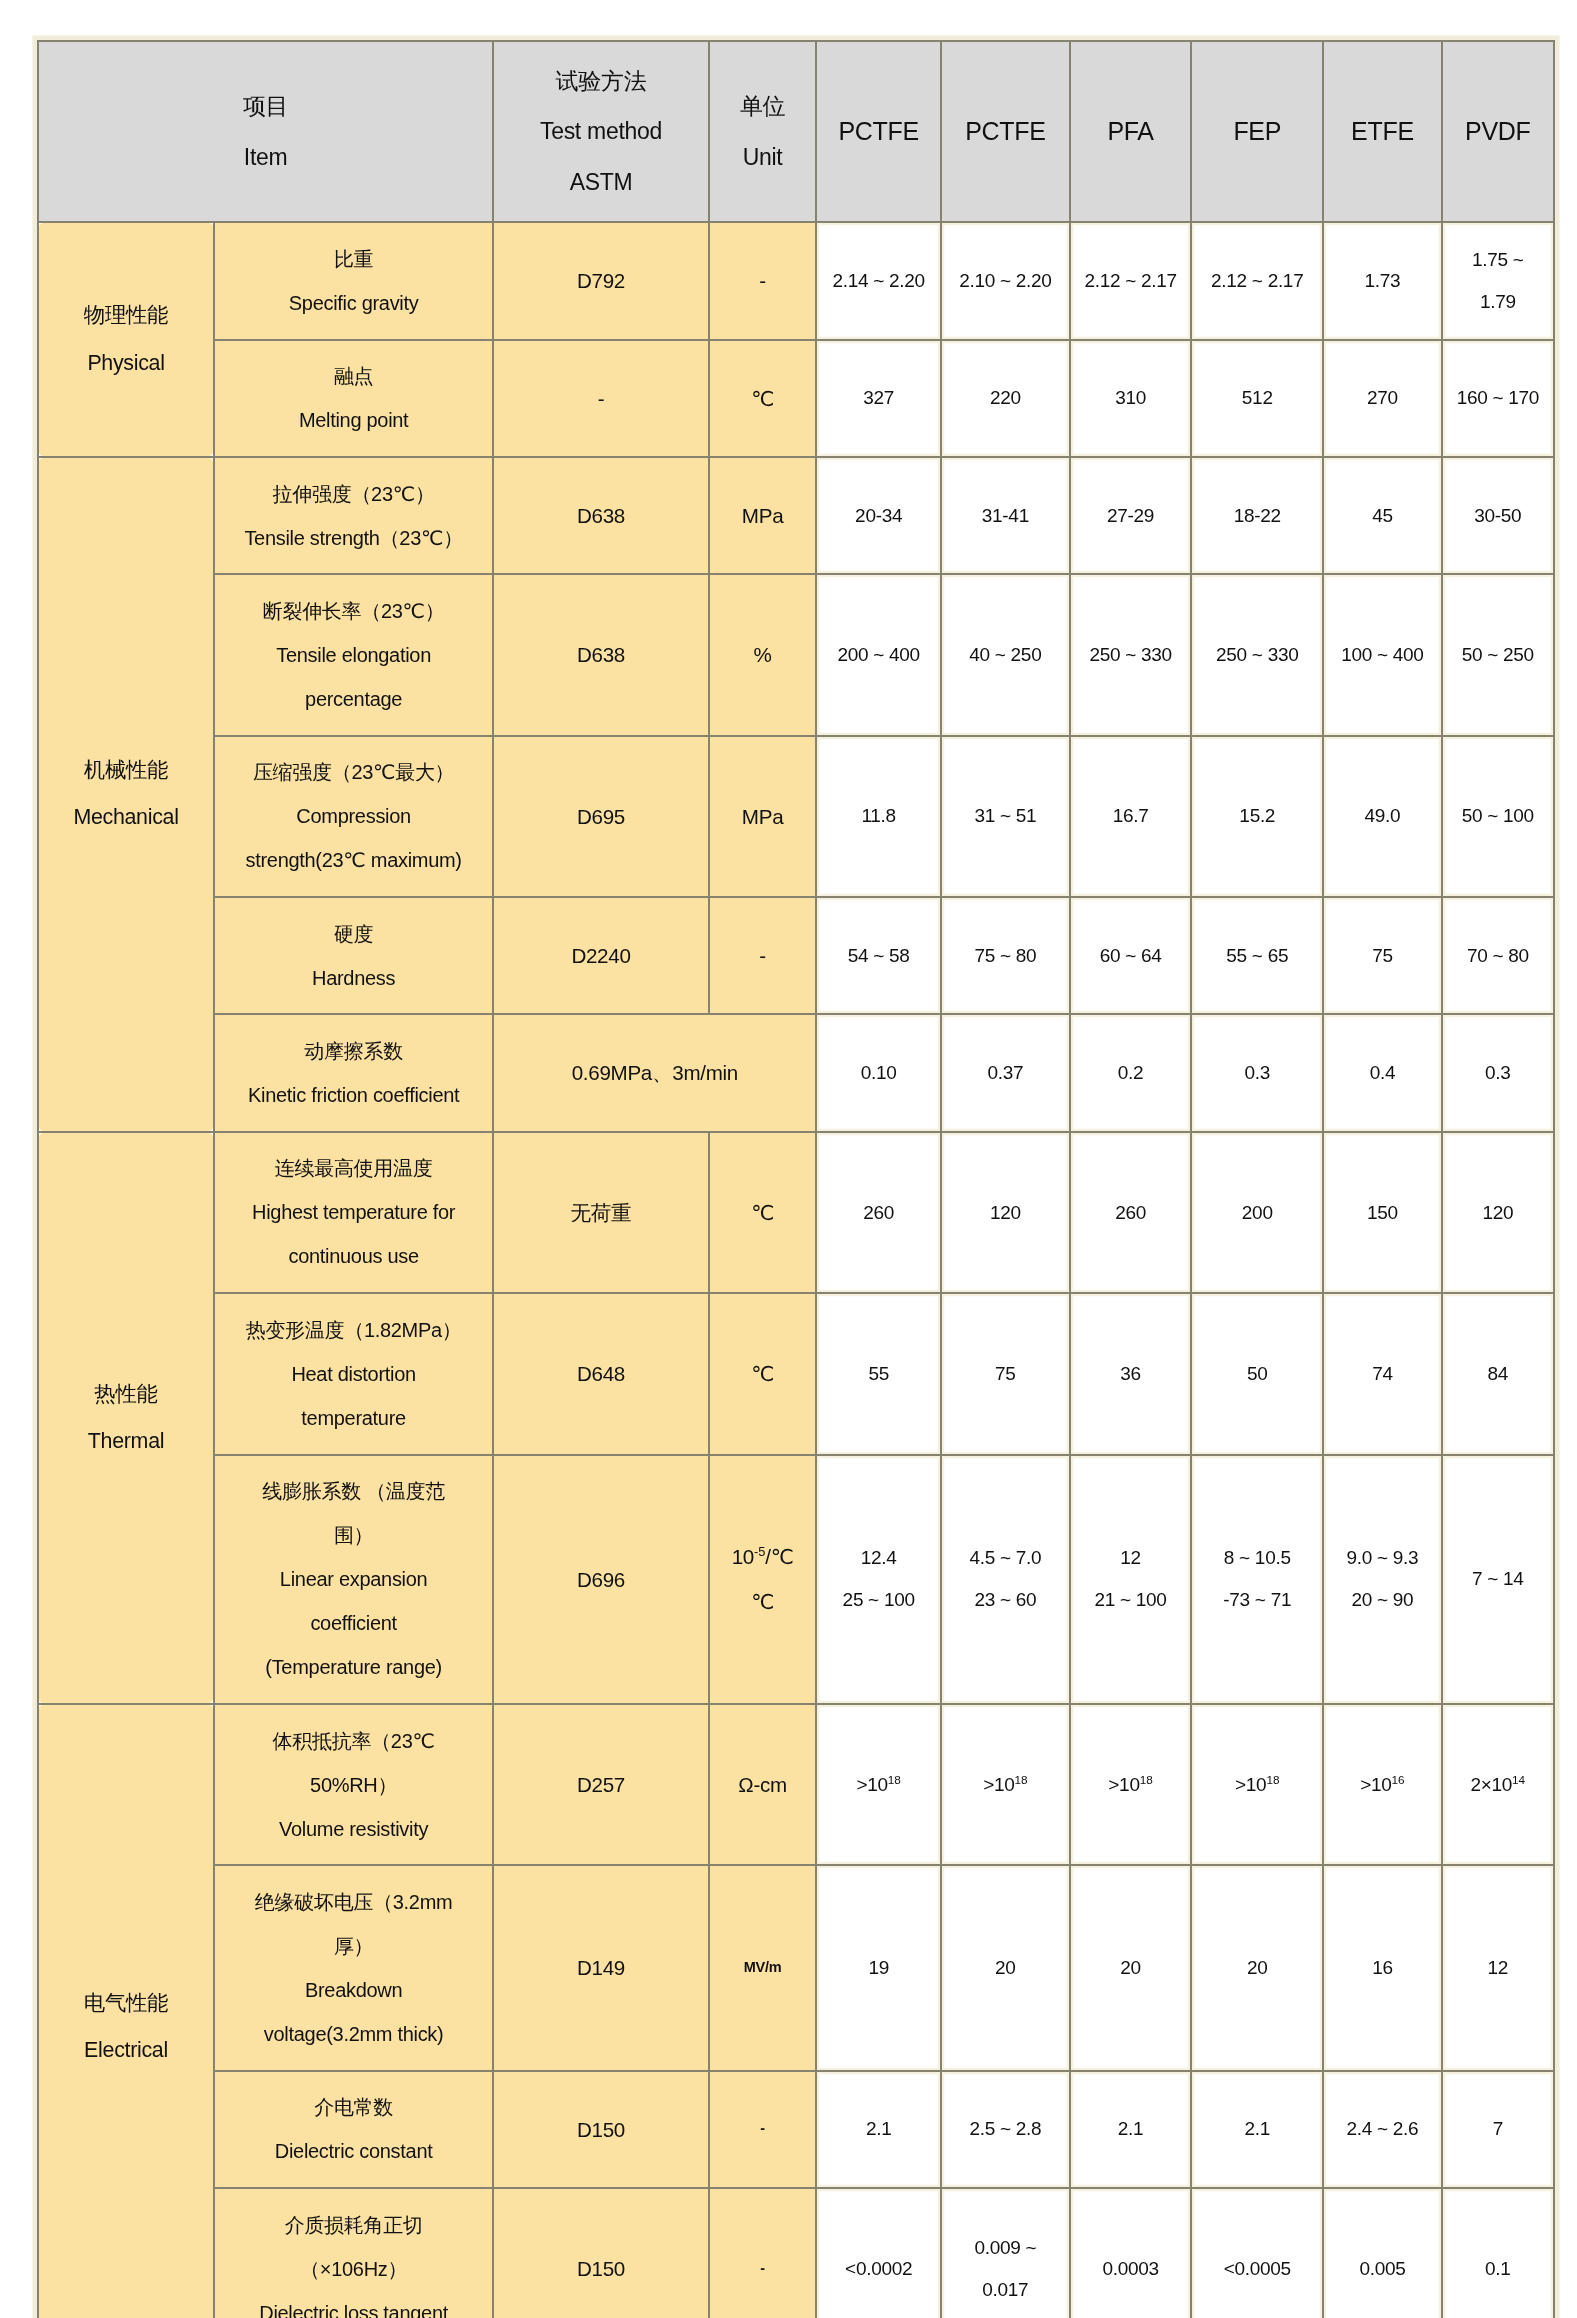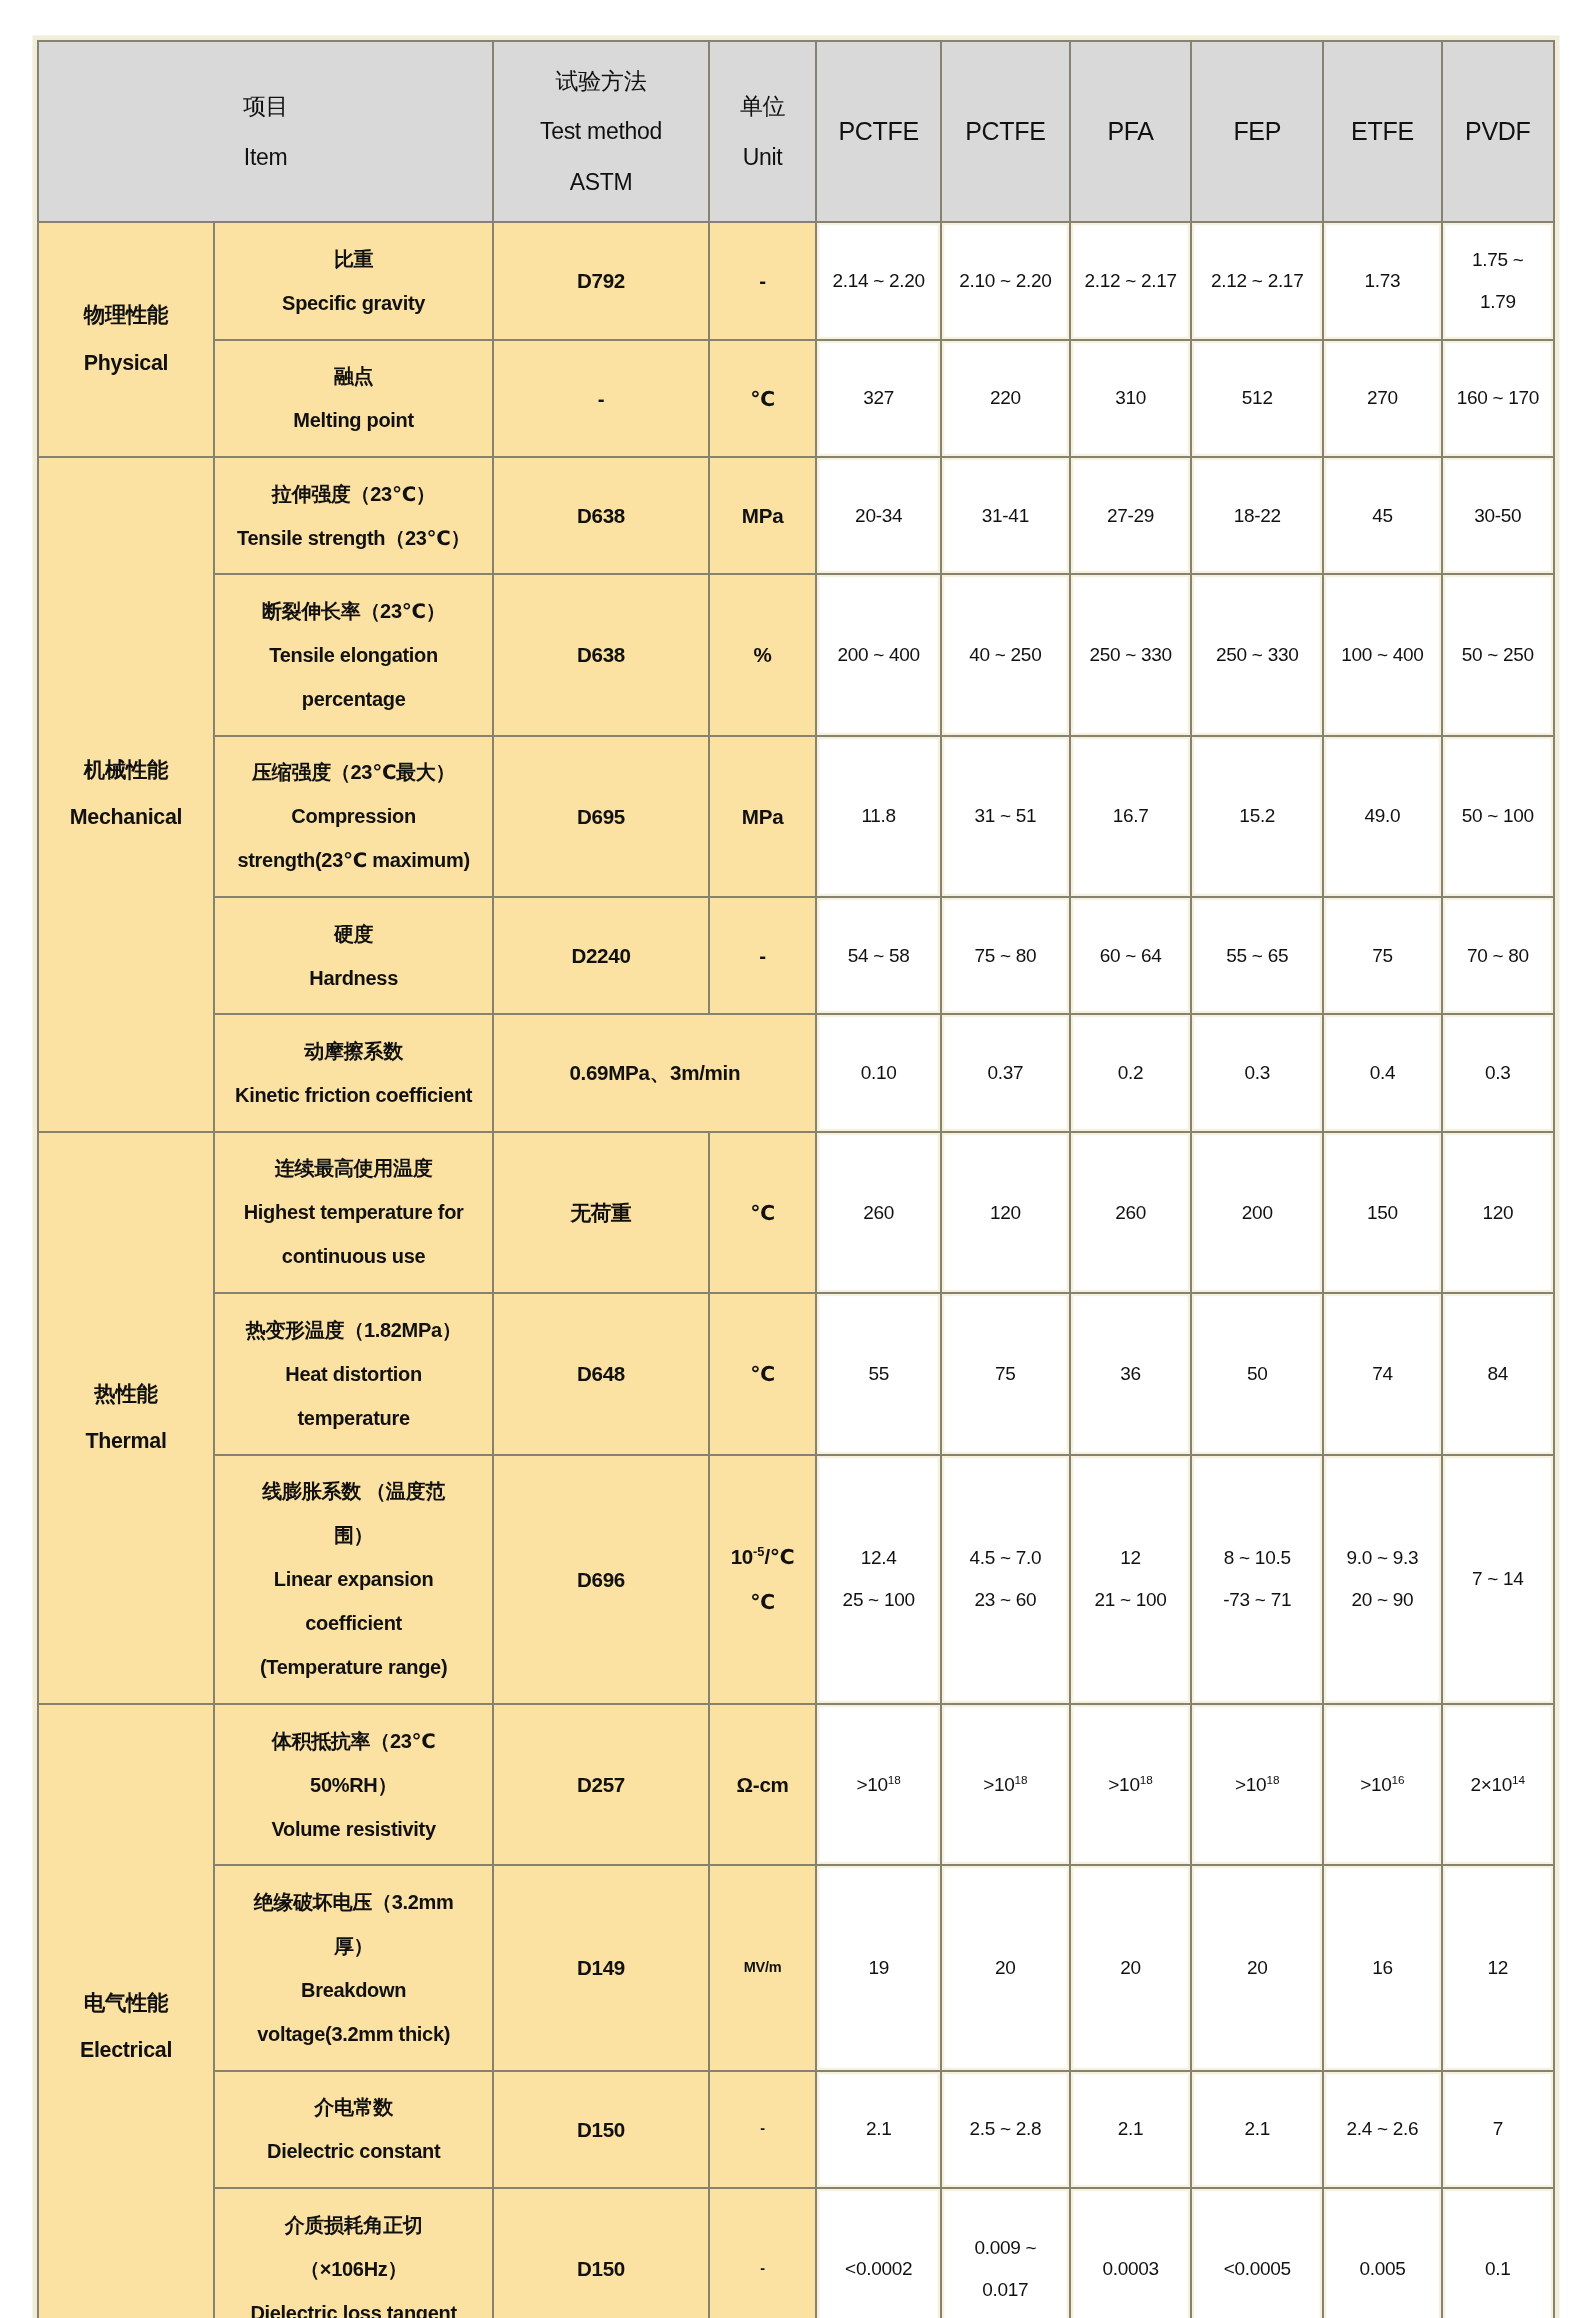--- a/index.html
+++ b/index.html
@@ -33,23 +33,23 @@
   }
   thead th{
     background:var(--header-bg);
     font-size:23px;
     font-weight:normal;
     height:137px;
   }
   thead th.product-header{font-size:25px;}
   td.group-cell,td.item-cell,td.method-cell,td.unit-cell{
     background:var(--label-bg);
-    font-weight:bold;
-  }
-  td.group-cell{font-size:21.4px;}
+    font-weight:normal;
+  }
+  td.group-cell{font-size:21.4px;border-radius:8px;}
   td.item-cell{font-size:20px;padding-left:3.1px;padding-right:3.1px;}
   td.method-cell{font-size:20.6px;text-align:center;}
   td.unit-cell{font-size:20.6px;}
   td.unit-small{font-size:14.5px;font-weight:bold;}
   td.value-cell{
     background:var(--value-bg);
     font-size:19px;
     font-weight:normal;
     box-shadow:inset 0 0 0 2.3px #f6f1de;
   }

